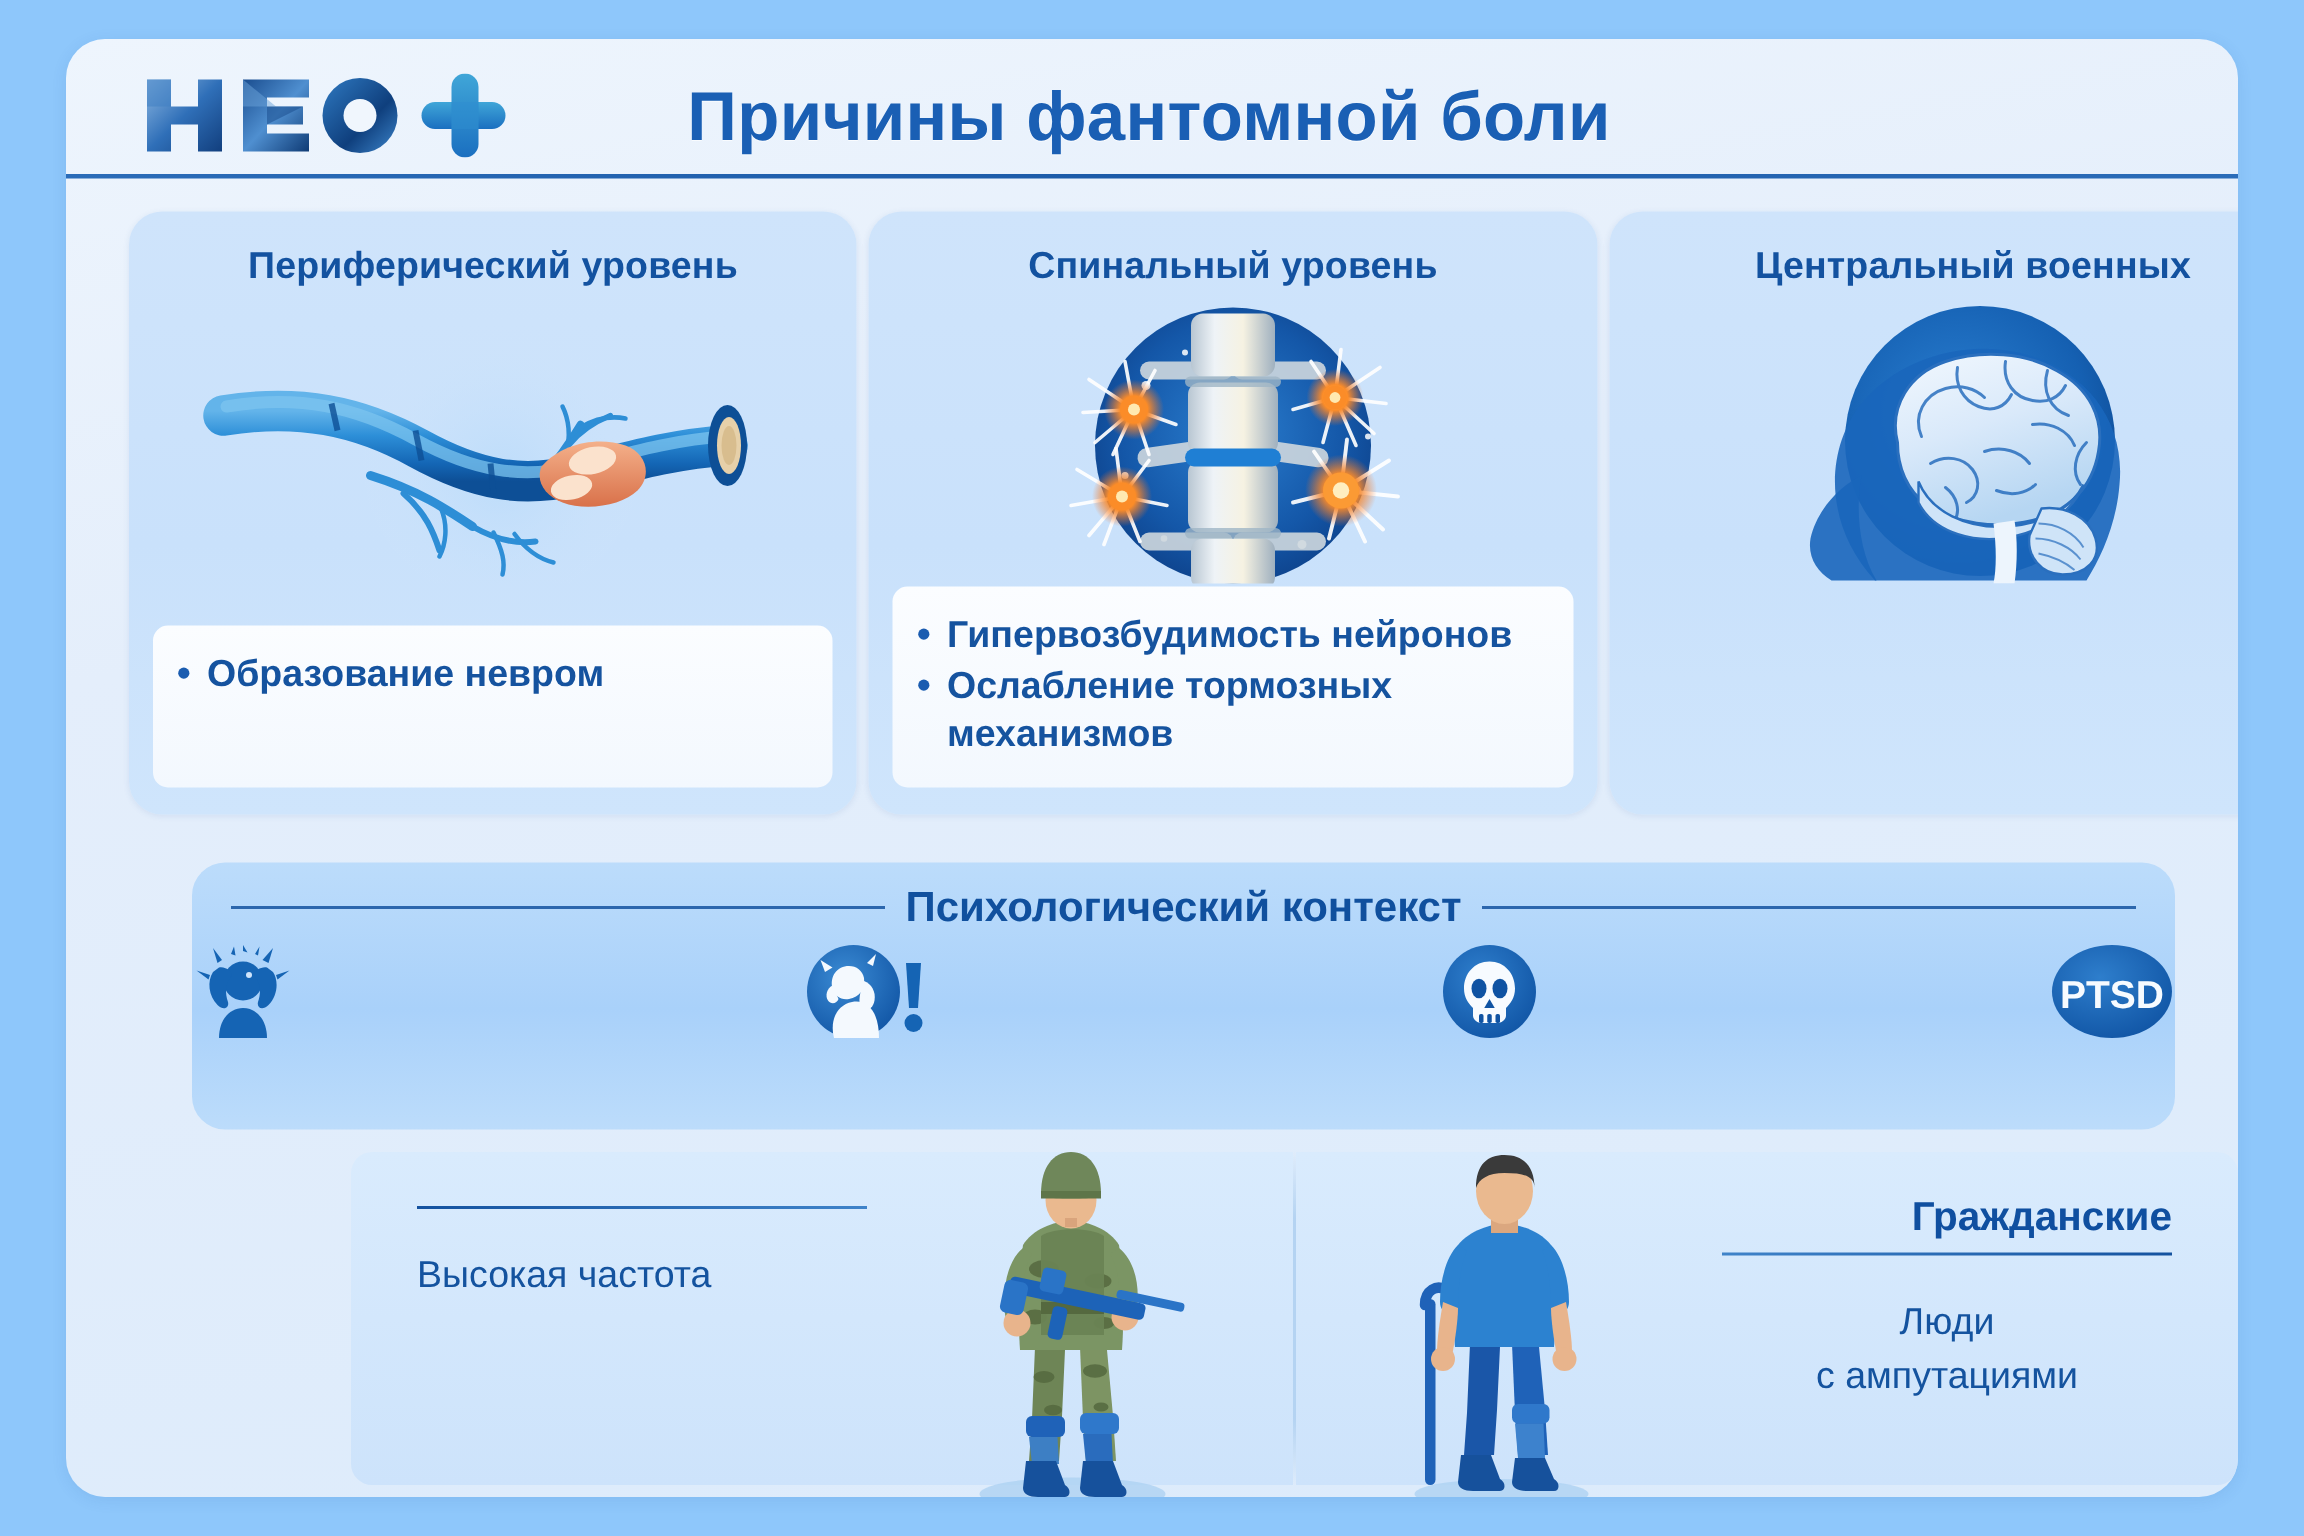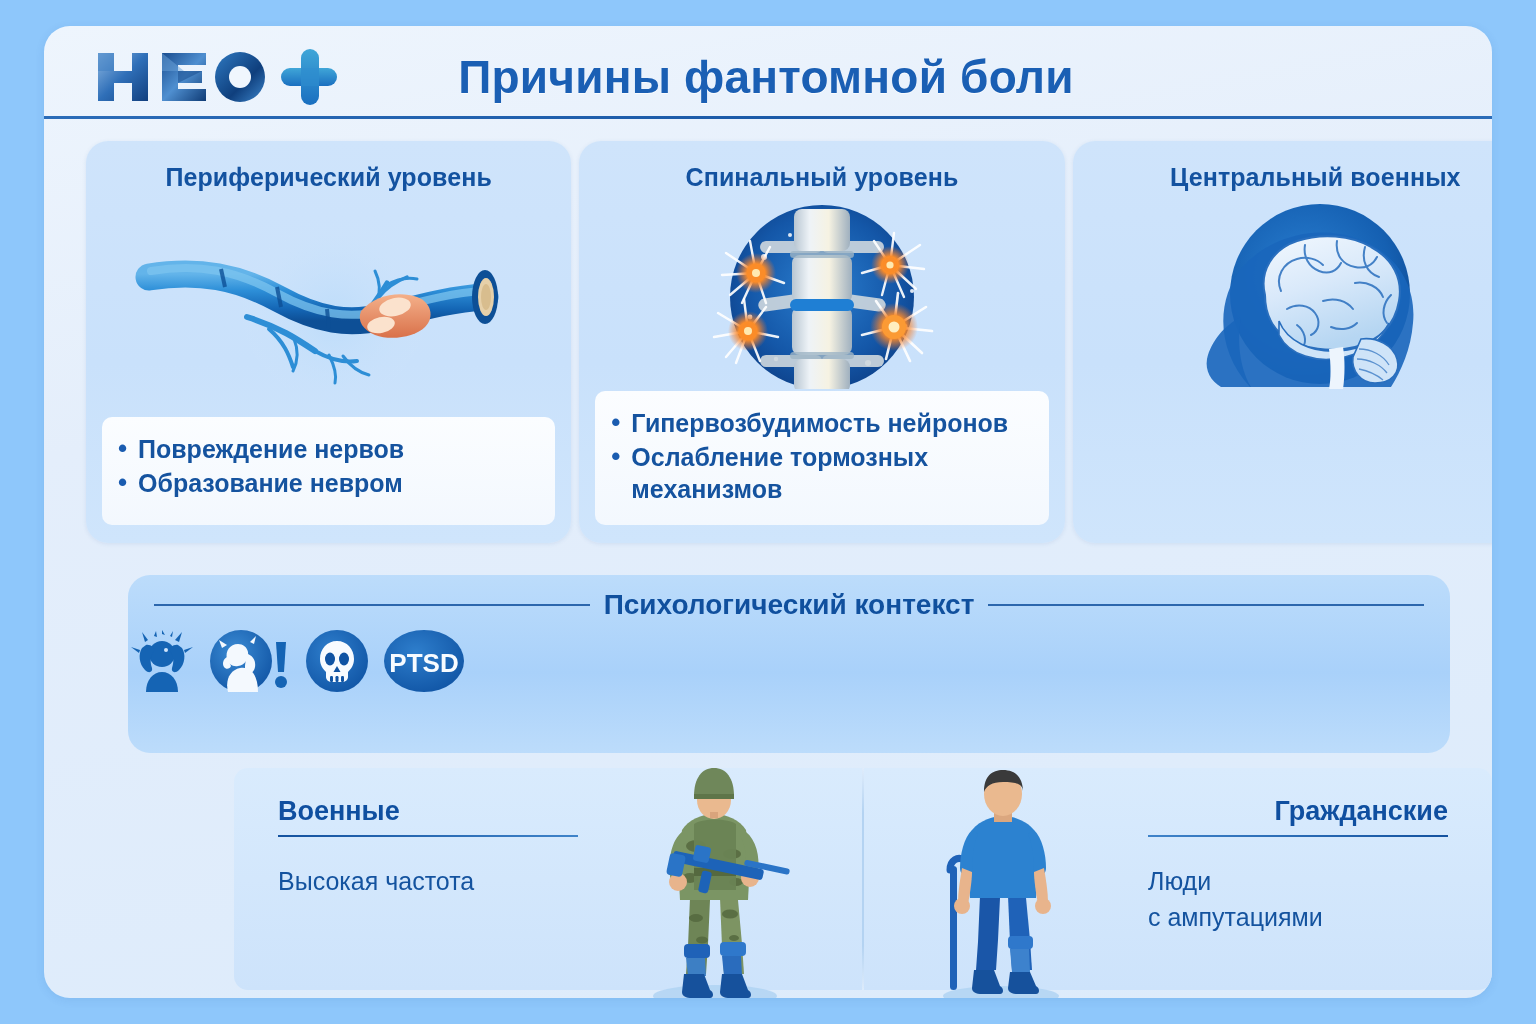--- a/index.html
+++ b/index.html
@@ -135,21 +135,21 @@
   }
   .psy-title {
     font-size:28px;
     font-weight:bold;
     color:#10509e;
     white-space:nowrap;
   }
   .psy-icons {
     display:flex;
     align-items:center;
-    justify-content:flex-start;
+    justify-content:space-between;
     gap:14px;
     margin-top:9px;
     height:62px;
   }
   .psy-icons svg { display:block; }
   .psy-caption {
     text-align:center;
     font-size:27px;
     font-weight:bold;
     color:#14549f;
@@ -197,21 +197,21 @@
   }
   .group.right .group-rule {
     background:linear-gradient(90deg,#3f83c9,#14529f);
   }
   .group-desc {
     margin-top:26px;
     font-size:25px;
     color:#14539f;
     line-height:1.45;
   }
-  .group.right .group-desc { text-align:left; }
+  .group.right .group-desc { text-align:center; }
   .figure {
     position:absolute;
     bottom:-18px;
   }
   .group.left .figure  { right:42px; }
   .group.right .figure { left:42px; }
   .figure svg { display:block; }
 </style>
 </head>
 <body>
@@ -318,21 +318,20 @@
             <ellipse cx="252" cy="126" rx="14" ry="8" fill="#fbe2cd" transform="rotate(-12 252 126)"></ellipse>
           </g>
 
           <ellipse cx="356" cy="98" rx="13" ry="27" fill="#0d4f96"></ellipse>
           <ellipse cx="357" cy="98" rx="8" ry="19" fill="#e6d0a9"></ellipse>
           <ellipse cx="357" cy="98" rx="5" ry="13" fill="#d8bd8e"></ellipse>
         </svg>
       </div>
       <div class="card-body">
         <ul class="bullets">
-          <li>Повреждение нервов</li>
           <li>Образование невром</li>
         </ul>
       </div>
     </div>
 
     <div class="card spinal">
       <div class="card-title">Спинальный уровень</div>
       <div class="card-art">
         <svg width="300" height="190" viewBox="0 0 300 190">
           <defs>
@@ -587,21 +586,20 @@
         <text x="42" y="42" text-anchor="middle" font-family="'Liberation Sans', sans-serif" font-size="26" font-weight="bold" fill="#f7fbff">PTSD</text>
       </svg>
     </div>
 
   </div>
 
   <div class="groups">
 
     <div class="group left">
       <div class="group-text">
-        <div class="group-title">Военные</div>
         <div class="group-rule"></div>
         <div class="group-desc">
           <div>Высокая частота</div>
         </div>
       </div>
       <div class="figure">
         <svg width="210" height="240" viewBox="0 0 210 240">
           <ellipse cx="105" cy="228" rx="62" ry="11" fill="#aed2f3" opacity=".8"></ellipse>
 
           <path d="M80 130 L78 178 L76 206 L96 206 L98 176 L100 132 Z" fill="#6e8556"></path>

